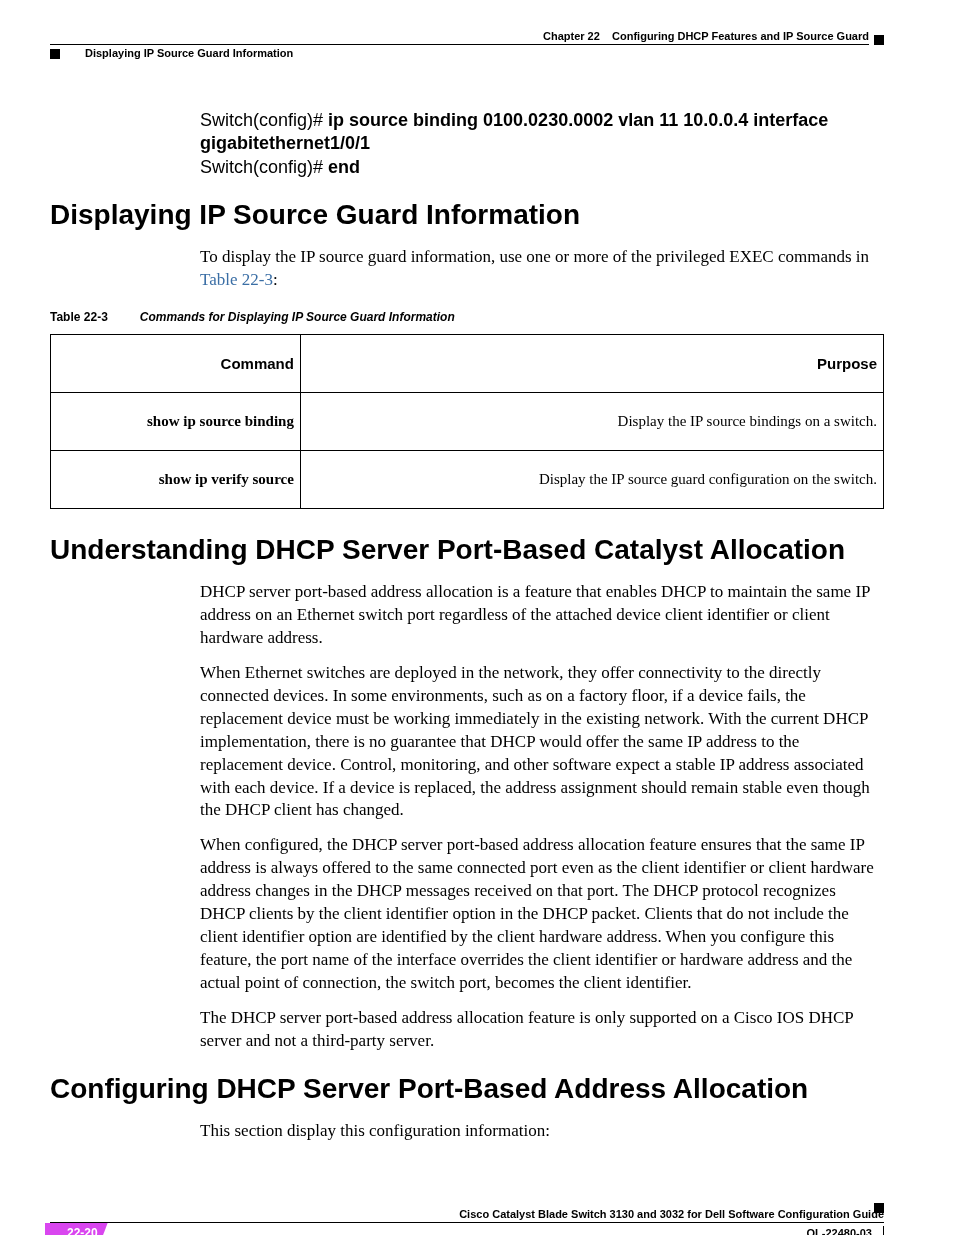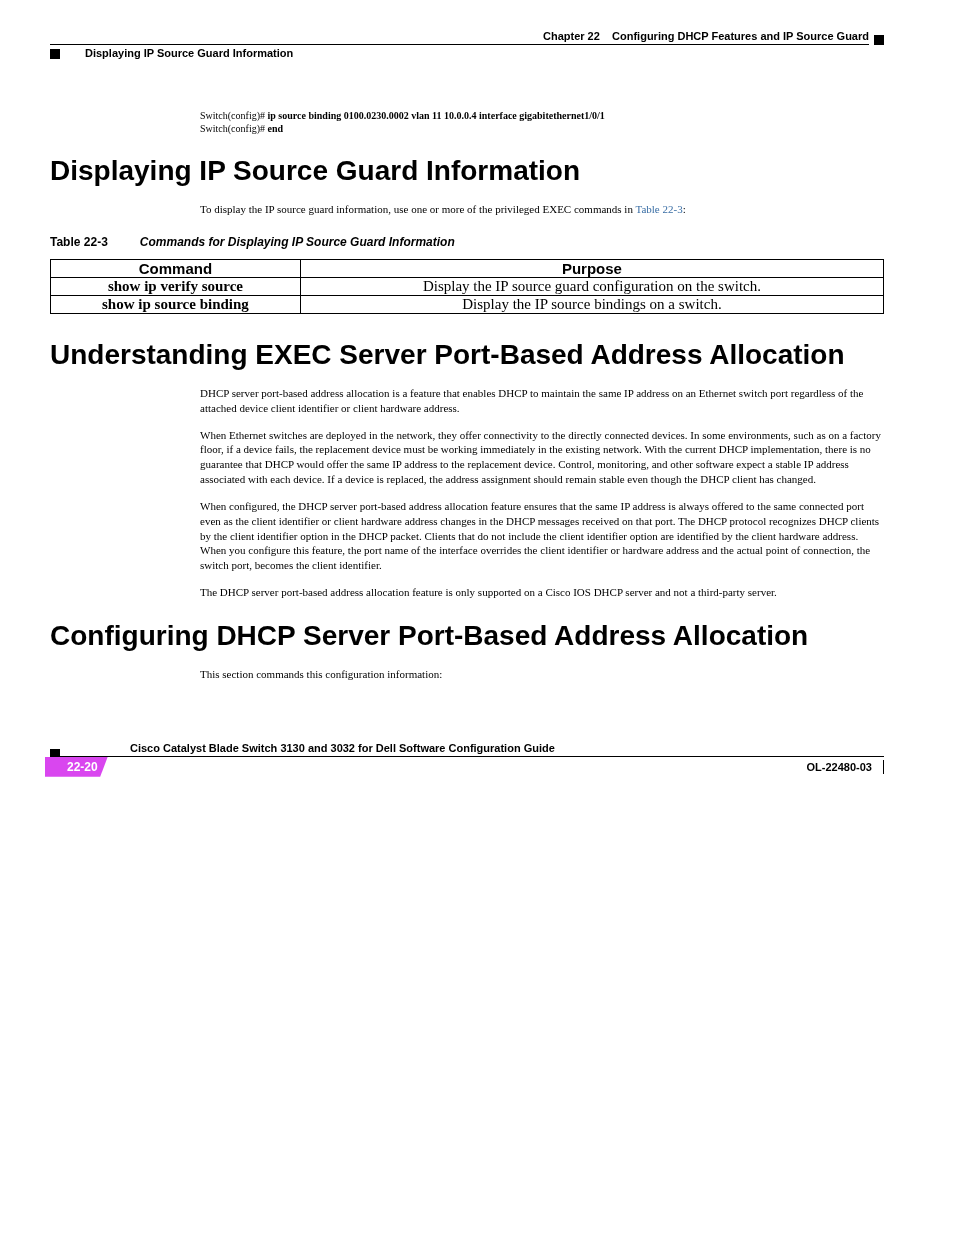--- a/index.html
+++ b/index.html
@@ -53,55 +53,55 @@
     align-items: center;
     margin-bottom: 50px;
   }
   .header-lower .section {
     font-family: Arial, sans-serif;
     font-size: 11px;
     font-weight: bold;
     margin-left: 20px;
   }
   .code-block {
-    font-family: Liberation Serif, serif;
-    font-size: 10px;
+    font-family: Liberation Sans, sans-serif;
+    font-size: 18px;
     margin: 0 0 12px 150px;
     line-height: 1.3;
   }
   .code-block .bold { font-weight: bold; }
   h1 {
     font-family: Arial, sans-serif;
     font-weight: bold;
     font-size: 28px;
     margin: 20px 0 15px 0;
   }
   .body-text {
-    font-size: 11px;
+    font-size: 17px;
     margin: 0 0 12px 150px;
     line-height: 1.35;
   }
   .xref { color: #3a6ea5; }
   .table-caption {
     font-family: Arial, sans-serif;
     font-size: 12px;
     font-weight: bold;
     font-style: italic;
     margin: 18px 0 10px 0;
   }
   .table-caption .num { font-style: normal; margin-right: 32px; }
   table.cmdtable {
     border-collapse: collapse;
     width: 100%;
     margin-bottom: 25px;
   }
   table.cmdtable th, table.cmdtable td {
     border: 1px solid #000;
-    padding: 0 6px;
-    text-align: center;
+    padding: 20px 6px;
+    text-align: right;
     font-size: 15px;
   }
   table.cmdtable th {
     font-family: Arial, sans-serif;
     font-weight: bold;
   }
   table.cmdtable td.cmd { font-weight: bold; width: 30%; }
   ul.bullets {
     margin: 0 0 12px 150px;
     padding-left: 20px;
@@ -113,20 +113,21 @@
   }
   ul.bullets li::marker { color: #000; }
   .footer {
     margin-top: 60px;
   }
   .footer-line {
     border-bottom: 1px solid #000;
     display: flex;
     align-items: flex-end;
     padding-bottom: 2px;
+    flex-direction: column;
   }
   .footer-square {
     width: 10px;
     height: 10px;
     background: #000;
     flex-shrink: 0;
     margin-bottom: -5px;
   }
   .footer-title {
     font-family: Arial, sans-serif;
@@ -192,38 +193,38 @@
   <div class="table-caption">
     <span class="num">Table 22-3</span><span>Commands for Displaying IP Source Guard Information</span>
   </div>
   <table class="cmdtable">
     <tbody>
         <tr>
       <th>Command</th>
       <th>Purpose</th>
     </tr>
     <tr>
+      <td class="cmd">show ip source binding</td>
+      <td>Display the IP source bindings on a switch.</td>
+    </tr>
+    <tr>
       <td class="cmd">show ip verify source</td>
       <td>Display the IP source guard configuration on the switch.</td>
     </tr>
-    <tr>
-      <td class="cmd">show ip source binding</td>
-      <td>Display the IP source bindings on a switch.</td>
-    </tr>
   </tbody>
     </table>
 
-  <h1>Understanding EXEC Server Port-Based Address Allocation</h1>
+  <h1>Understanding DHCP Server Port-Based Catalyst Allocation</h1>
   <p class="body-text">DHCP server port-based address allocation is a feature that enables DHCP to maintain the same IP address on an Ethernet switch port regardless of the attached device client identifier or client hardware address.</p>
   <p class="body-text">When Ethernet switches are deployed in the network, they offer connectivity to the directly connected devices. In some environments, such as on a factory floor, if a device fails, the replacement device must be working immediately in the existing network. With the current DHCP implementation, there is no guarantee that DHCP would offer the same IP address to the replacement device. Control, monitoring, and other software expect a stable IP address associated with each device. If a device is replaced, the address assignment should remain stable even though the DHCP client has changed.</p>
   <p class="body-text">When configured, the DHCP server port-based address allocation feature ensures that the same IP address is always offered to the same connected port even as the client identifier or client hardware address changes in the DHCP messages received on that port. The DHCP protocol recognizes DHCP clients by the client identifier option in the DHCP packet. Clients that do not include the client identifier option are identified by the client hardware address. When you configure this feature, the port name of the interface overrides the client identifier or hardware address and the actual point of connection, the switch port, becomes the client identifier.</p>
   <p class="body-text">The DHCP server port-based address allocation feature is only supported on a Cisco IOS DHCP server and not a third-party server.</p>
 
   <h1>Configuring DHCP Server Port-Based Address Allocation</h1>
-  <p class="body-text">This section commands this configuration information:</p>
+  <p class="body-text">This section display this configuration information:</p>
 
   <div class="footer">
     <div class="footer-line">
       <div class="footer-square"></div>
       <span class="footer-title">Cisco Catalyst Blade Switch 3130 and 3032 for Dell Software Configuration Guide</span>
     </div>
     <div class="footer-bottom">
       <div class="page-tab">22-20</div>
       <div class="footer-right-bar">
         <span class="doc-id">OL-22480-03</span>

